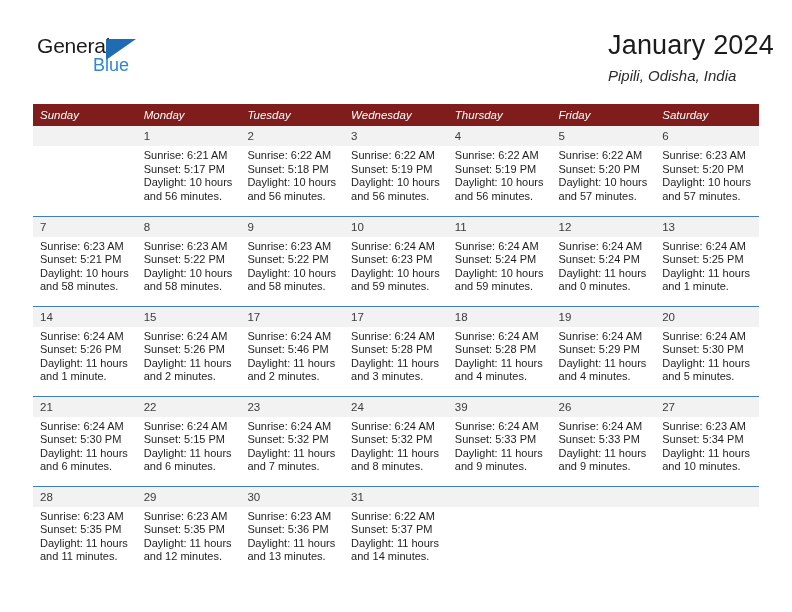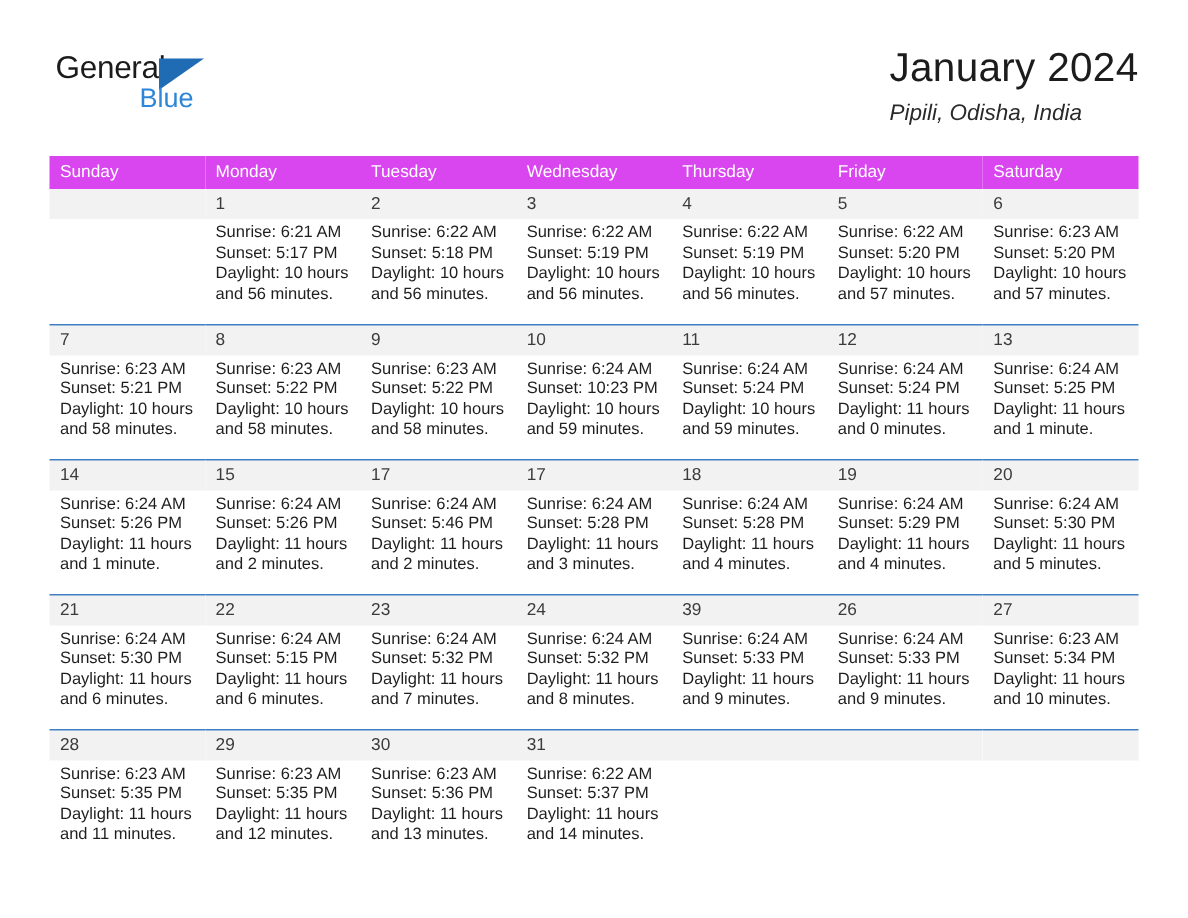--- a/index.html
+++ b/index.html
@@ -14,21 +14,21 @@
     width: 792px;
     height: 612px;
     background: #ffffff;
   }
 
   
   .top {
     position: absolute;
     left: 33px;
     top: 28px;
-    right: 33px;
+    right: 18px;
     height: 72px;
   }
   .logo {
     position: absolute;
     left: 4px;
     top: 6px;
     width: 140px;
     height: 58px;
   }
   .logo-general {
@@ -81,28 +81,29 @@
   
   .cal {
     position: absolute;
     left: 33px;
     top: 104px;
     width: 726px;
     border-collapse: collapse;
     table-layout: fixed;
   }
   .cal th {
-    background: #d946ef;
+    background: #7f1d1d;
     color: #ffffff;
     font-size: 11.5px;
     font-weight: normal;
     text-align: left;
     padding: 5px 0 5px 7px;
     height: 22px;
     border: none;
+    font-style: italic;
   }
   .cal td {
     vertical-align: top;
     padding: 0;
     border: none;
     border-top: 1px solid #3f7fc1;
     height: 90px;
     width: 103.71px;
   }
   .cal tbody tr:first-child td { border-top: none; }
@@ -249,21 +250,21 @@
             <div>Sunrise: 6:23 AM</div>
             <div>Sunset: 5:22 PM</div>
             <div>Daylight: 10 hours</div>
             <div>and 58 minutes.</div>
           </div>
         </td>
         <td>
           <div class="daynum">10</div>
           <div class="info">
             <div>Sunrise: 6:24 AM</div>
-            <div>Sunset: 10:23 PM</div>
+            <div>Sunset: 6:23 PM</div>
             <div>Daylight: 10 hours</div>
             <div>and 59 minutes.</div>
           </div>
         </td>
         <td>
           <div class="daynum">11</div>
           <div class="info">
             <div>Sunrise: 6:24 AM</div>
             <div>Sunset: 5:24 PM</div>
             <div>Daylight: 10 hours</div>

